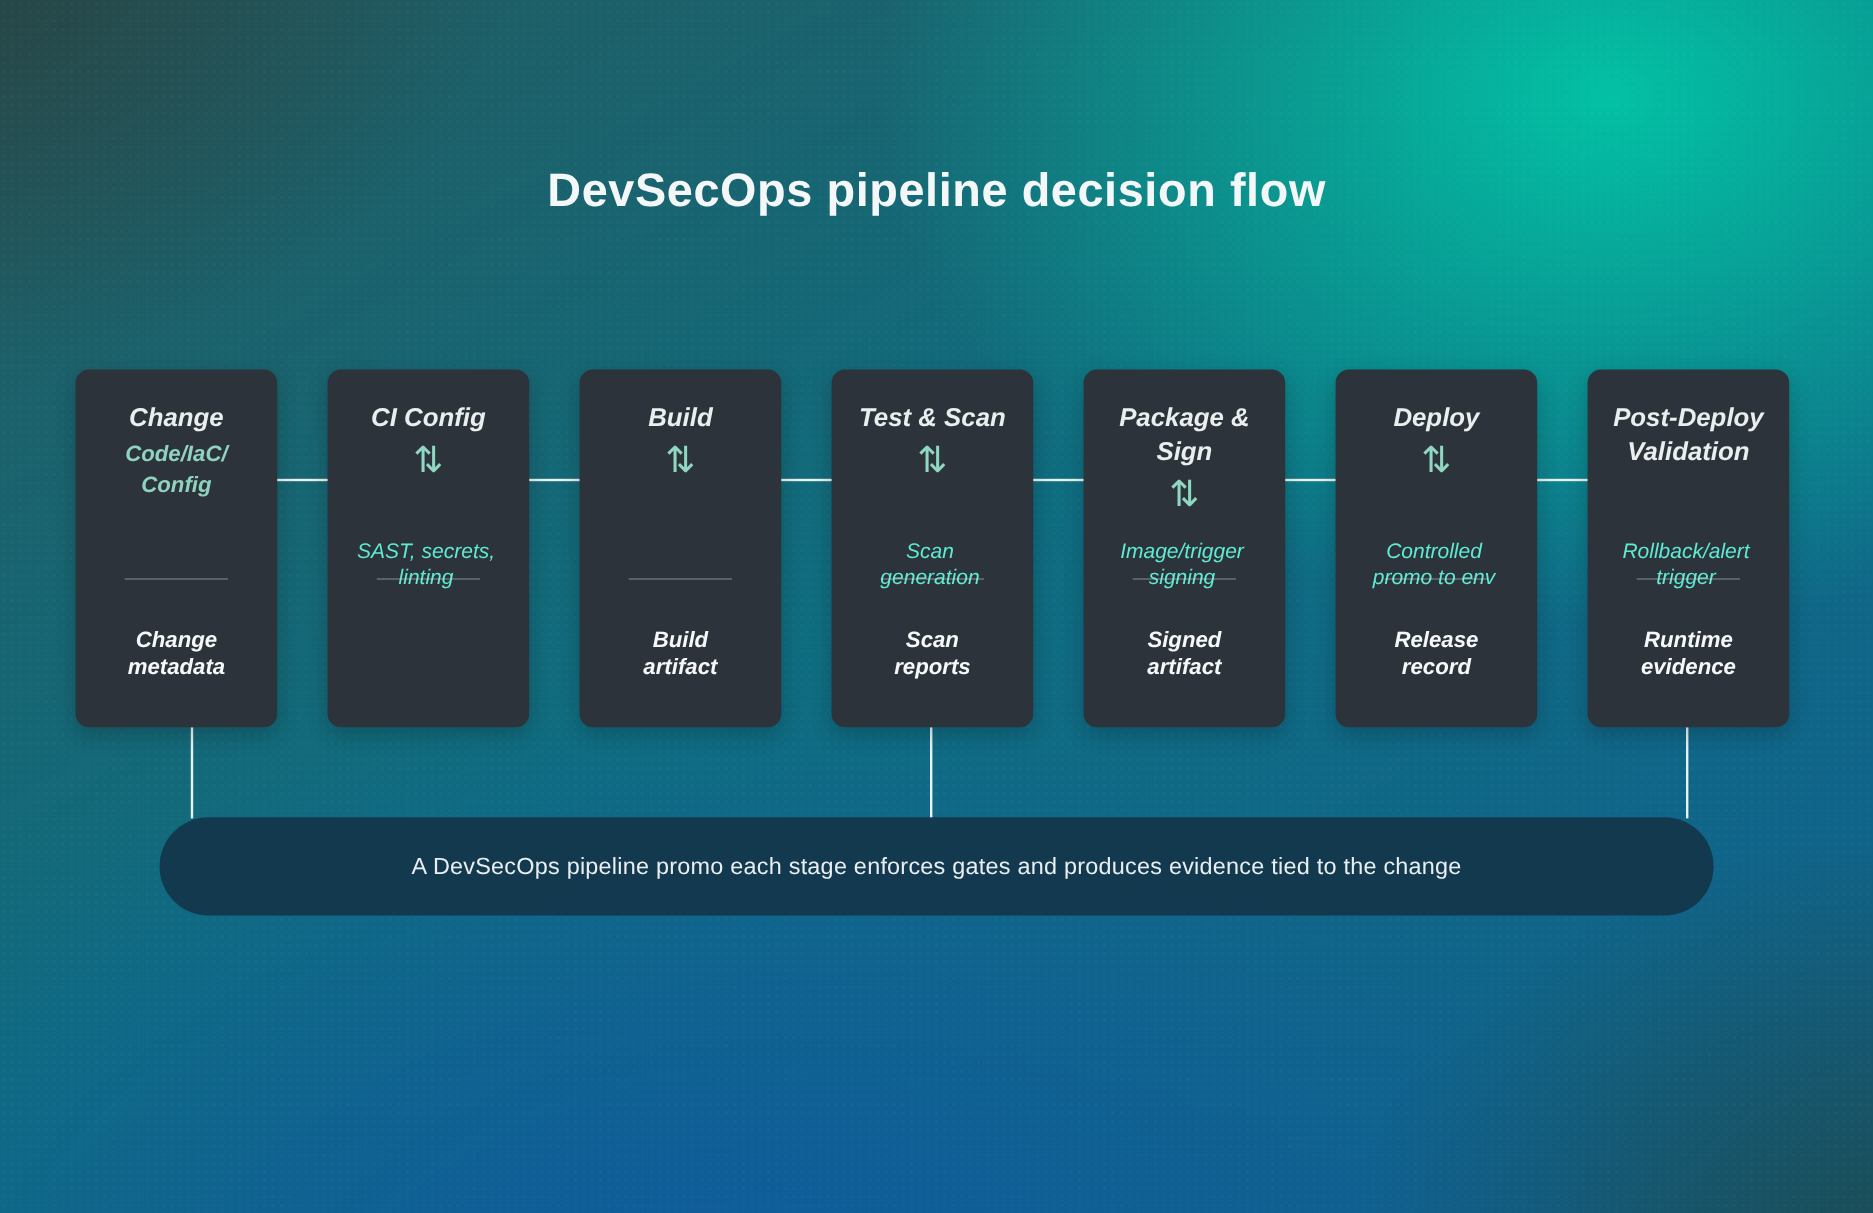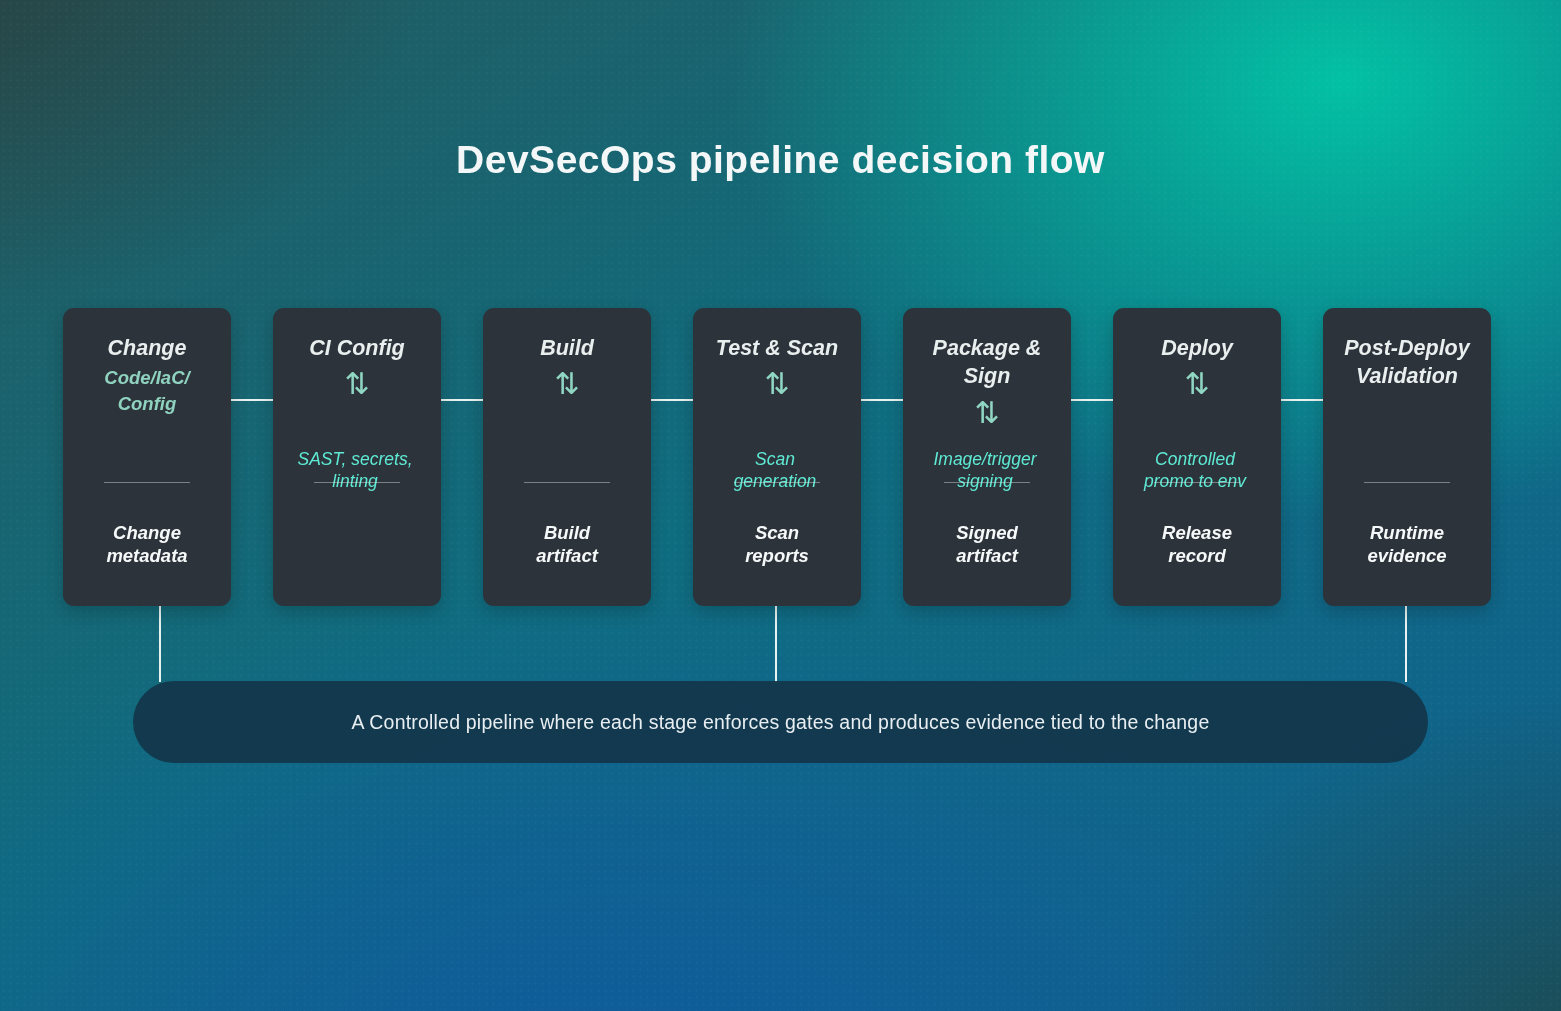--- a/index.html
+++ b/index.html
@@ -176,24 +176,26 @@
       <div class="card-body pre">Controlled
 promo to env</div>
       <div class="card-divider"></div>
       <div class="card-output pre">Release
 record</div>
     </div>
 
     <div class="card">
       <div class="card-title pre">Post-Deploy
 Validation</div>
+      <div class="card-body pre">Rollback/alert
+trigger</div>
       <div class="card-divider"></div>
       <div class="card-output pre">Runtime
 evidence</div>
     </div>
 
   </div>
 
   <div class="summary-pill">
-    <div class="summary-text">A Controlled pipeline where each stage enforces gates and produces evidence tied to the change</div>
+    <div class="summary-text">A DevSecOps pipeline promo each stage enforces gates and produces evidence tied to the change</div>
   </div>
 
 </div>
 
 </body></html>

